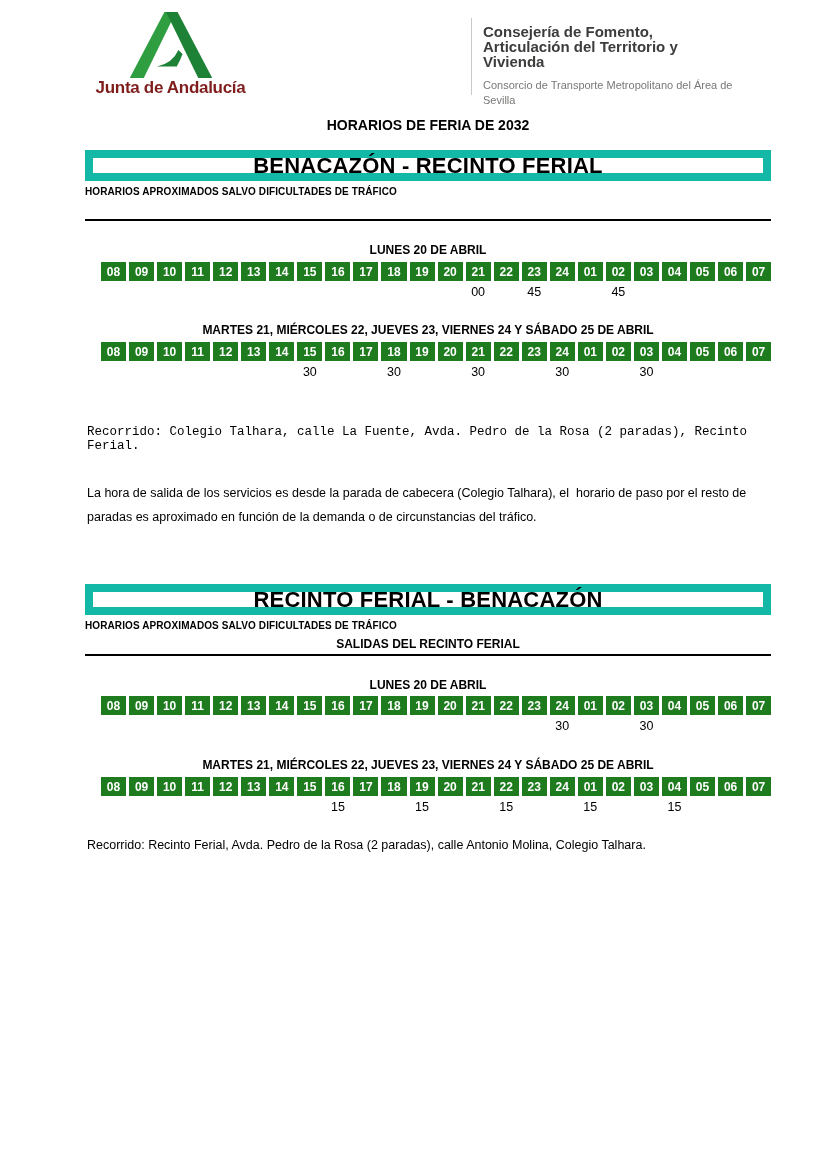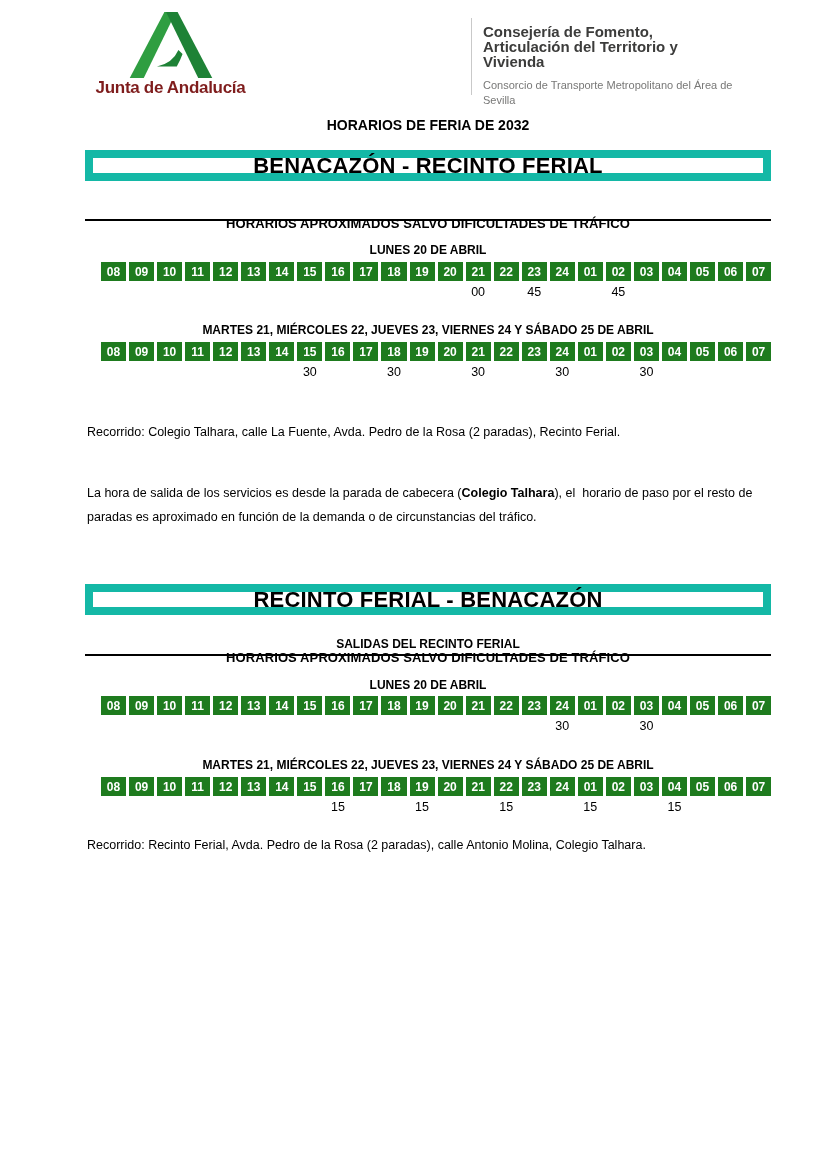--- a/index.html
+++ b/index.html
@@ -35,21 +35,21 @@
   .doc-title { top: 117px; text-align: center; font-size: 14px; font-weight: 700; }
 
   .section-box {
     height: 31px; border: 8px solid #14b8a6;
     display: flex; align-items: center; justify-content: center;
     font-size: 22px; font-weight: 700; letter-spacing: 0.2px;
   }
   .box-1 { top: 150px; }
   .box-2 { top: 584px; }
 
-  .disclaimer { text-align: center; font-size: 13px; font-weight: 600; letter-spacing: 0.1px; margin-top: 30px; }
+  .disclaimer { font-size: 10px; font-weight: 600; letter-spacing: 0.1px; }
   .disclaimer-1 { top: 186px; }
   .disclaimer-2 { top: 620px; }
 
   .departures { text-align: center; font-size: 12px; font-weight: 700; }
   .departures-1 { top: 202px; }
   .departures-2 { top: 637px; }
 
   .rule { height: 2px; background: #000; }
   .rule-1 { top: 219px; }
   .rule-2 { top: 654px; }
@@ -69,28 +69,28 @@
   .mins-row .cell {
     flex: 1; height: 16px; color: #000; font-size: 12.5px; font-weight: 400;
     display: flex; align-items: center; justify-content: center;
   }
   .hours-1 { top: 262px; }  .mins-1 { top: 284px; }
   .hours-2 { top: 342px; }  .mins-2 { top: 364px; }
   .hours-3 { top: 696px; }  .mins-3 { top: 718px; }
   .hours-4 { top: 777px; }  .mins-4 { top: 799px; }
 
   .route-text { left: 87px; width: 684px; font-size: 12.5px; }
-  .route-1 { top: 425px; }
+  .route-1 { top: 425px; font-family: Liberation Mono, monospace; }
   .route-2 { top: 838px; }
 
   .note {
     left: 87px; top: 482px; width: 668px;
     font-size: 12.5px; line-height: 23.5px; white-space: pre-wrap;
   }
-  .note b { font-weight: 700; }
+  .note b { font-weight: 400; }
   .abs { position: absolute; }
 </style>
 </head>
 <body>
 
 <div class="page">
 
   <svg class="logo-a" viewBox="0 0 100 80" xmlns="http://www.w3.org/2000/svg">
     <polygon points="42,0 56,0 17,80 0,80" fill="#2f9e41"></polygon>
     <polygon points="44,0 58,0 100,80 83,80" fill="#1e8236"></polygon>

